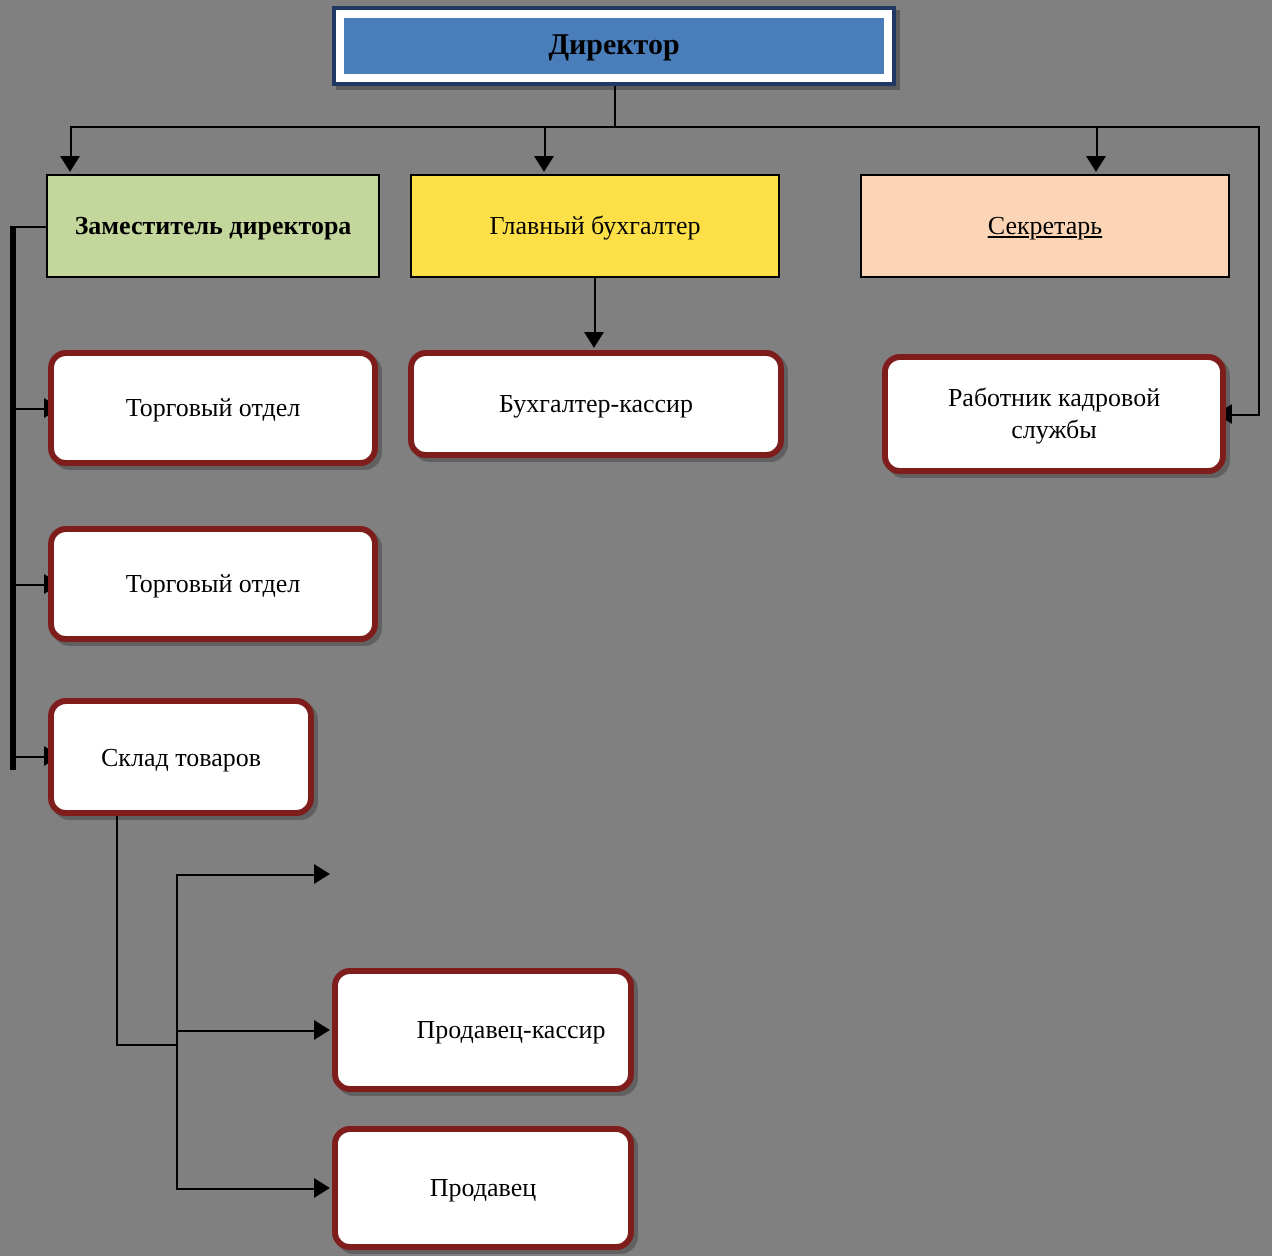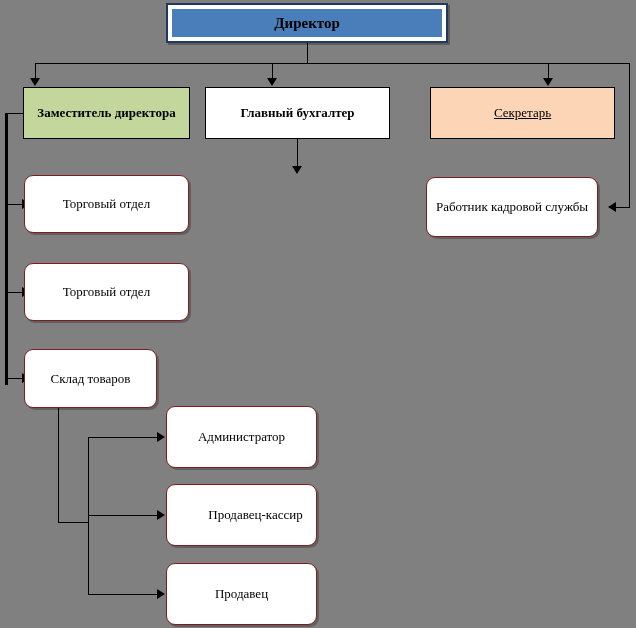--- a/index.html
+++ b/index.html
@@ -39,26 +39,26 @@
     font-weight: bold;
     font-size: 15px;
     box-shadow: 2px 2px 0 rgba(0,0,0,0.28);
   }
   
   .node-tier2 {
     border: 1px solid #000000;
     font-size: 13px;
   }
   .node-green  { background: #c3d69b; font-weight: bold; }
-  .node-rose   { background: #ffffff; font-weight: bold; }
+  .node-rose   { background: #fde047; font-weight: normal; }
   .node-peach  { background: #fbd5b5; font-weight: normal; text-decoration: underline; }
   
   .node-leaf {
     background: #ffffff;
-    border: 1px solid #7f1d1d;
+    border: 3px solid #7f1d1d;
     border-radius: 9px;
     font-size: 13px;
     box-shadow: 2px 2px 0 rgba(0,0,0,0.25);
   }
   .node-leaf .label { padding: 0 8px; }
   
   .ln {
     position: absolute;
     background: #000000;
     z-index: 2;
@@ -152,36 +152,36 @@
   </div>
 
   <div class="node node-tier2 node-peach" style="left:430px; top:87px; width:185px; height:52px;">
     <span class="label">Секретарь</span>
   </div>
 
   <div class="node node-leaf" style="left:24px; top:175px; width:165px; height:58px;">
     <span class="label">Торговый отдел</span>
   </div>
 
+  <div class="node node-leaf" style="left:204px; top:175px; width:188px; height:54px;">
+    <span class="label">Бухгалтер-кассир</span>
+  </div>
 
-  <div class="node node-leaf" style="left:426px; top:177px; width:172px; height:60px;">
+  <div class="node node-leaf" style="left:441px; top:177px; width:172px; height:60px;">
     <span class="label">Работник кадровой службы</span>
   </div>
 
   <div class="node node-leaf" style="left:24px; top:263px; width:165px; height:58px;">
     <span class="label">Торговый отдел</span>
   </div>
 
   <div class="node node-leaf" style="left:24px; top:349px; width:133px; height:59px;">
     <span class="label">Склад товаров</span>
   </div>
 
-  <div class="node node-leaf" style="left:166px; top:406px; width:151px; height:62px;">
-    <span class="label">Администратор</span>
-  </div>
 
   <div class="node node-leaf" style="left:166px; top:484px; width:151px; height:62px;padding-left:28px;">
     <span class="label">Продавец-кассир</span>
   </div>
 
   <div class="node node-leaf" style="left:166px; top:563px; width:151px; height:62px;justify-content:center;">
     <span class="label">Продавец</span>
   </div>
 
 </div>

